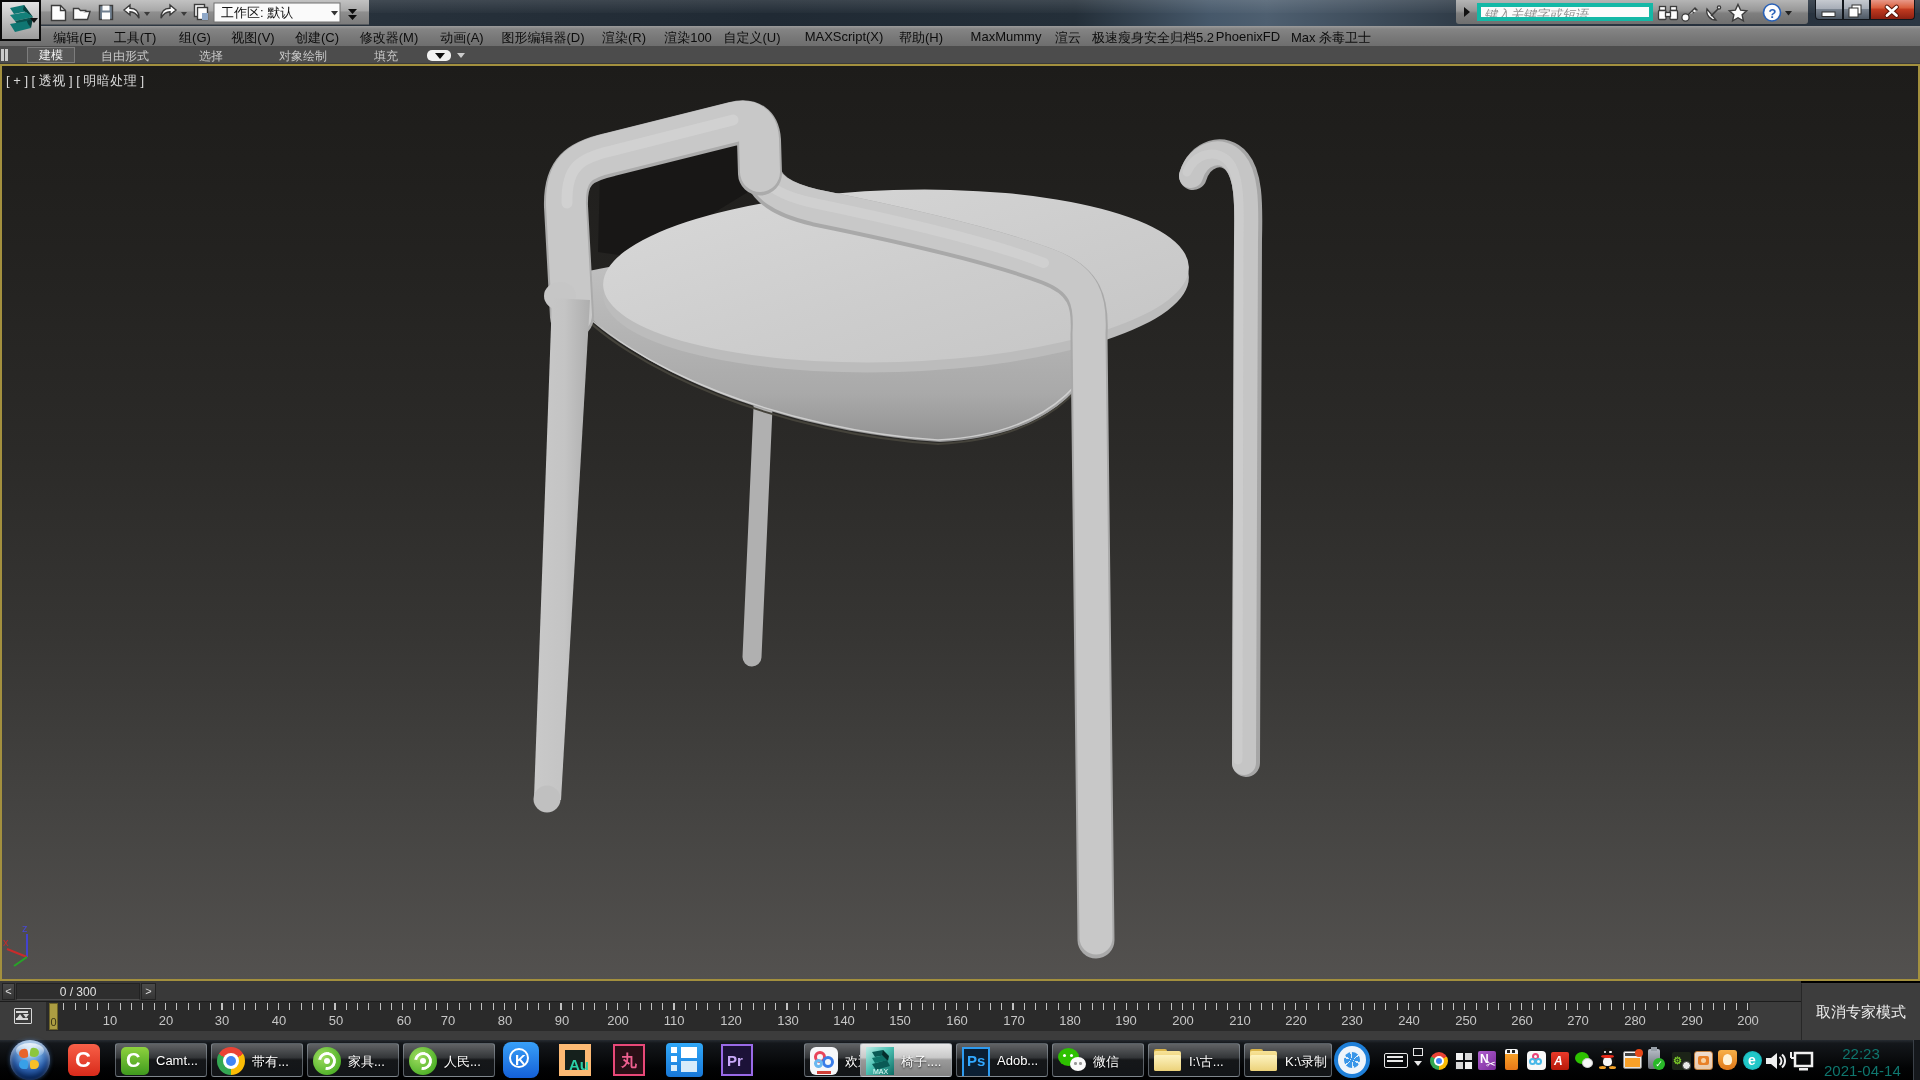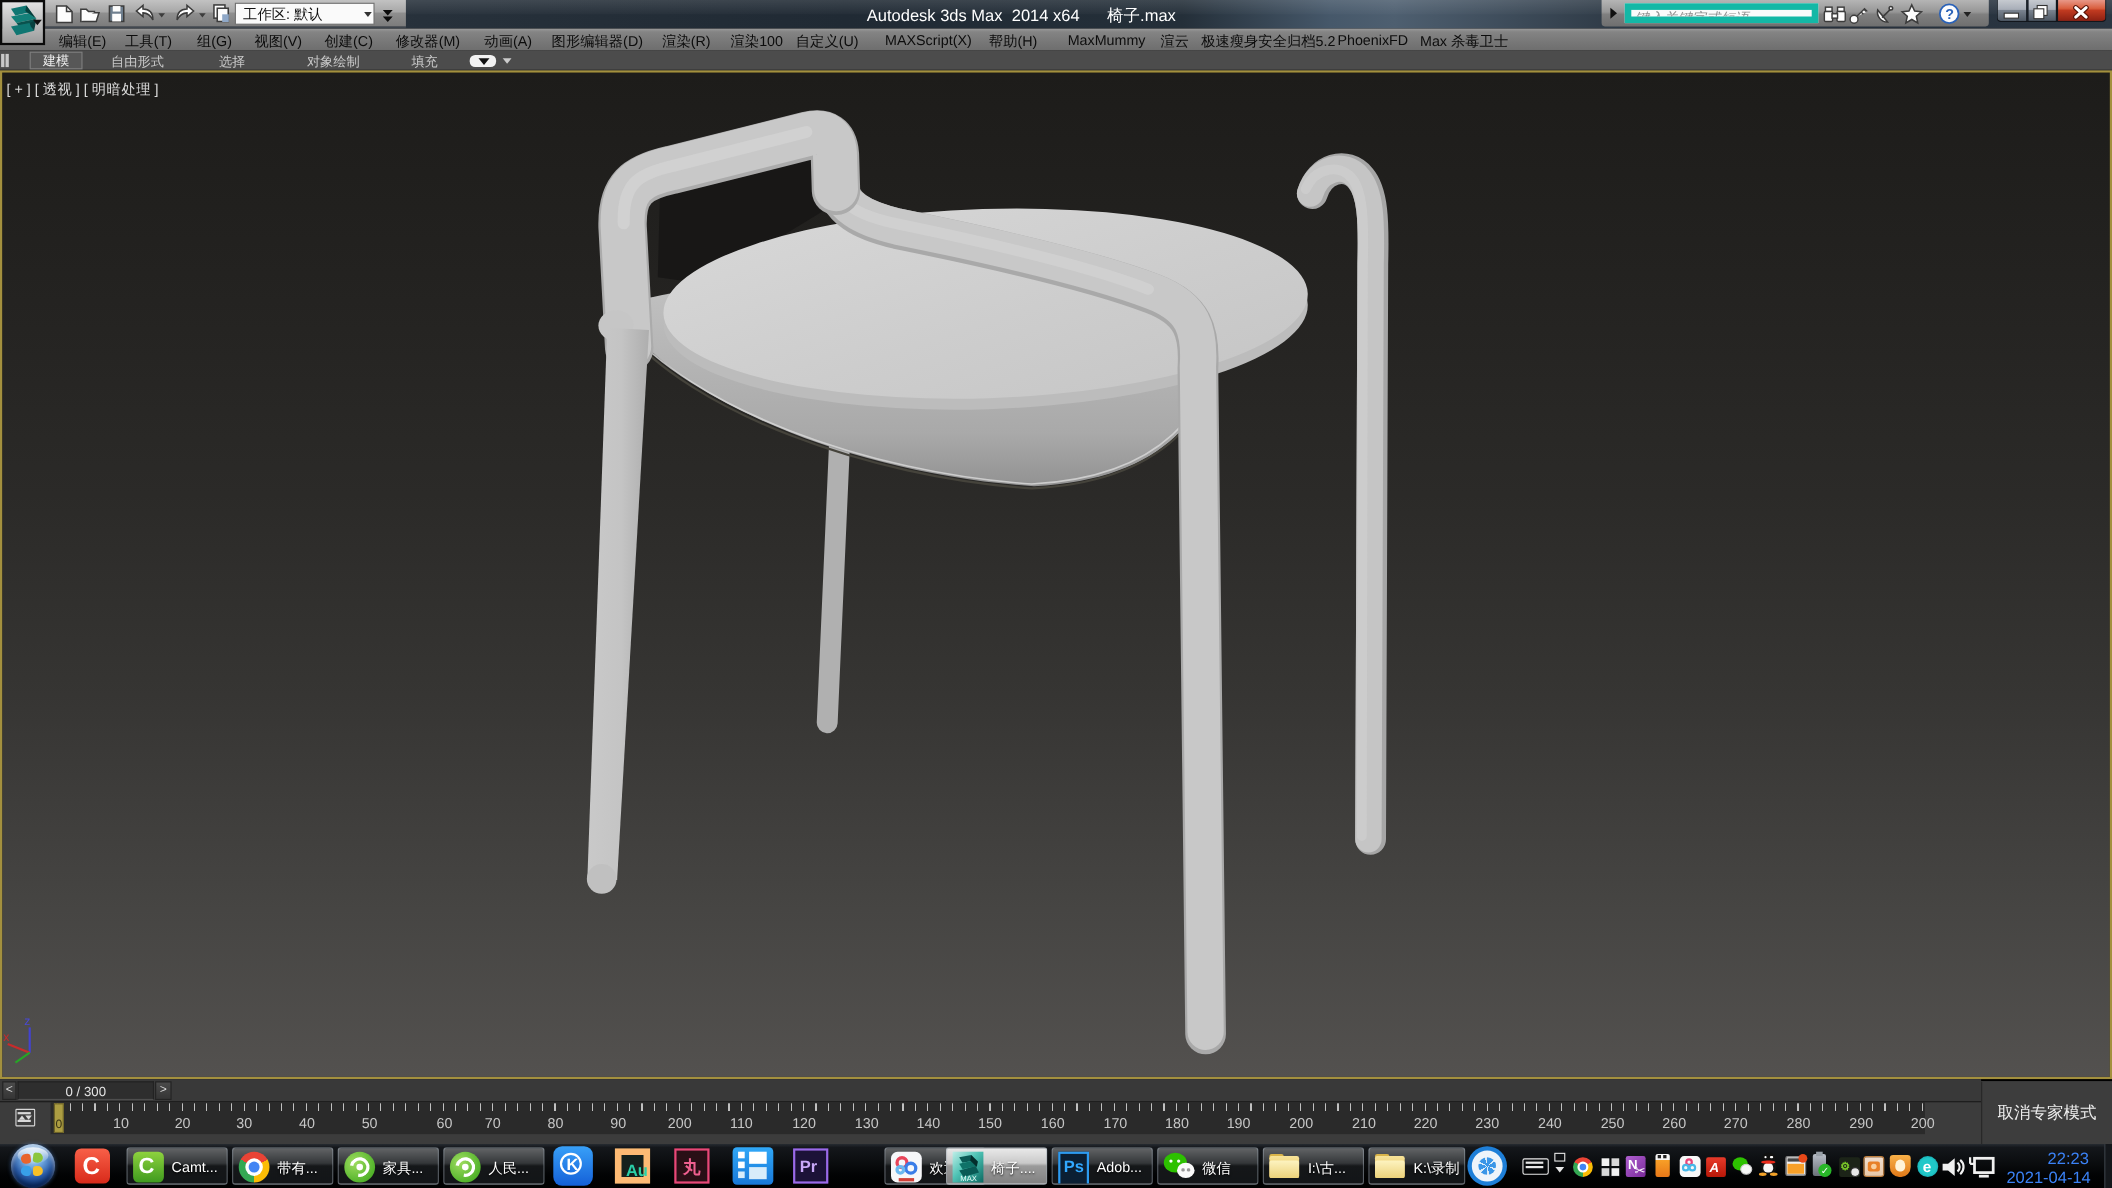--- a/index.html
+++ b/index.html
@@ -4,21 +4,21 @@
 <style>
 *{margin:0;padding:0;box-sizing:border-box}
 html,body{width:1920px;height:1080px;overflow:hidden;font-family:"Liberation Sans",sans-serif;background:#000}
 .abs{position:absolute}
 #stage{position:relative;width:1920px;height:1080px}
 #titlebar{left:0;top:0;width:1920px;height:26px;background:linear-gradient(90deg,#333d47 0,#27313b 20%,#202a34 40%,#242f39 56%,#46586a 63%,#4e5f70 66%,#303c48 76%,#26303c 88%,#2b3642 100%)}
 #titlebar .sheen{position:absolute;left:0;top:0;width:1920px;height:13px;background:linear-gradient(180deg,rgba(255,255,255,.12),rgba(255,255,255,.02))}
 #qat{left:41px;top:0;width:328px;height:25px;background:linear-gradient(180deg,#c2c2c2 0,#a8a8a8 45%,#8e8e8e 50%,#7c7c7c 100%);border-bottom:1px solid #55595e}
 #title-text{top:5px;left:788px;width:600px;white-space:nowrap;color:#fff;font-size:15px}
 #infocenter{left:1456px;top:0;width:352px;height:24px;background:linear-gradient(180deg,#b5b5b5 0,#979797 45%,#7f7f7f 55%,#6f6f6f 100%);border-radius:0 0 3px 3px}
-#searchbox{left:1477px;top:3px;width:176px;height:18px;background:#fbfbfb;border:6px solid #14b8a6;color:#909090;font-style:italic;font-size:13px;line-height:16px;padding-left:3px;white-space:nowrap;overflow:hidden}
+#searchbox{left:1477px;top:3px;width:176px;height:18px;background:#fbfbfb;border:4px solid #14b8a6;color:#909090;font-style:italic;font-size:13px;line-height:16px;padding-left:3px;white-space:nowrap;overflow:hidden}
 .winbtn{top:0;height:20px;border:1px solid #12161c;border-top:none}
 #btn-min{left:1815px;width:28px;border-radius:0 0 0 4px;background:linear-gradient(180deg,#c6cad0 0,#a8aeb8 45%,#79828e 50%,#4e5864 100%)}
 #btn-max{left:1843px;width:27px;background:linear-gradient(180deg,#c6cad0 0,#a8aeb8 45%,#79828e 50%,#4e5864 100%)}
 #btn-close{left:1870px;width:45px;border-radius:0 0 4px 0;background:linear-gradient(180deg,#e89888 0,#d95f3f 40%,#c03a20 50%,#8c2012 100%)}
 #menubar{left:0;top:26px;width:1920px;height:20px;background:linear-gradient(180deg,#9b9b9b 0,#848484 15%,#757575 70%,#6e6e6e 100%)}
 .menu{top:29px;transform:translateX(-50%);color:#0c0c0c;font-size:13px;white-space:nowrap}
 #ribbon{left:0;top:46px;width:1920px;height:18px;background:#4c4c4c;border-bottom:1px solid #3a3a3a}
 .rtab{top:48px;transform:translateX(-50%);color:#c9c9c9;font-size:12px;white-space:nowrap}
 #rtab-active{left:27px;top:47px;width:48px;height:16px;background:#575757;border:1px solid #7d7d7d;color:#efefef;font-size:12px;text-align:center;line-height:15px}
 #viewport{left:0;top:64px;width:1920px;height:917px;border:2px solid #a3903e;background:linear-gradient(180deg,#1d1c1a 0%,#232220 20%,#2b2a28 42%,#363533 62%,#454442 82%,#53514f 100%)}
@@ -29,30 +29,29 @@
 #trackbar{left:0;top:1002px;width:1801px;height:38px;background:#3c3c3c}
 #ruler{left:46px;top:1002px;width:1704px;height:29px;background:#2a2a2a}
 #ticks{left:52px;top:1003px;width:1698px;height:7px;background:repeating-linear-gradient(90deg,#c0c0c0 0 1px,transparent 1px 11.3px)}
 .rlab{top:1013px;transform:translateX(-50%);color:#c6c6c6;font-size:13px}
 #slider0{left:49px;top:1003px;width:9px;height:27px;background:#ac9d42;border:1px solid #6d6327;color:#3a3415;font-size:11px;text-align:center;line-height:36px}
 #expertpanel{left:1801px;top:983px;width:119px;height:59px;background:#3d3d3d;border-left:1px solid #272727;border-top:1px solid #3f3f3f;color:#eee;font-size:15px;text-align:center;line-height:56px}
 #taskbar{left:0;top:1040px;width:1920px;height:40px;background:linear-gradient(180deg,#262b31 0,#14171b 8%,#0a0c0e 45%,#020304 70%,#000 100%)}
 .tbtn{top:1043px;height:34px;border-radius:3px;border:1px solid rgba(160,170,180,.5);background:linear-gradient(180deg,rgba(255,255,255,.30) 0,rgba(255,255,255,.10) 42%,rgba(0,0,0,.28) 50%,rgba(10,12,14,.55) 100%),#1d2023;color:#fff;font-size:13px;white-space:nowrap;overflow:hidden}
 .tbtn .lbl{position:absolute;left:40px;top:9px}
 .tbtn.active{background:linear-gradient(180deg,#e9e9e9 0,#c9c9c9 42%,#9a9a9a 50%,#818181 100%)}
-.clock{color:#3b82f6;font-size:13px;text-align:right;white-space:nowrap}
+.clock{color:#0f766e;font-size:13px;text-align:center;white-space:nowrap}
 </style>
 </head>
 <body>
 <div id="stage">
   <div class="abs" id="titlebar">
       <div class="sheen"></div>
     </div>
   <div class="abs" id="qat"></div>
-  <div class="abs" id="title-text">Autodesk 3ds Max&nbsp; 2014 x64&nbsp;&nbsp;&nbsp;&nbsp;&nbsp;&nbsp;椅子.max</div>
   <div class="abs" id="infocenter"></div>
   <div class="abs" id="searchbox">键入关键字或短语</div>
   <div class="abs winbtn" id="btn-min"></div>
   <div class="abs winbtn" id="btn-max"></div>
   <div class="abs winbtn" id="btn-close"></div>
   <div class="abs" id="menubar"></div>
   <div class="abs menu" style="left:75px">编辑(E)</div>
     <div class="abs menu" style="left:135px">工具(T)</div>
     <div class="abs menu" style="left:195px">组(G)</div>
     <div class="abs menu" style="left:253px">视图(V)</div>

